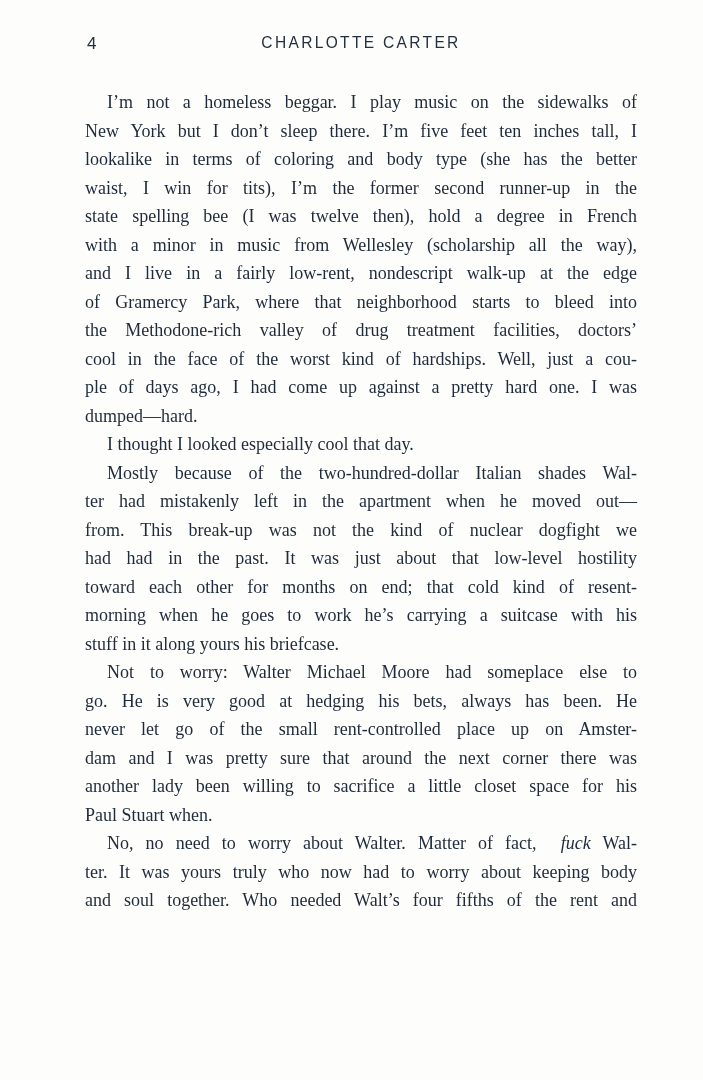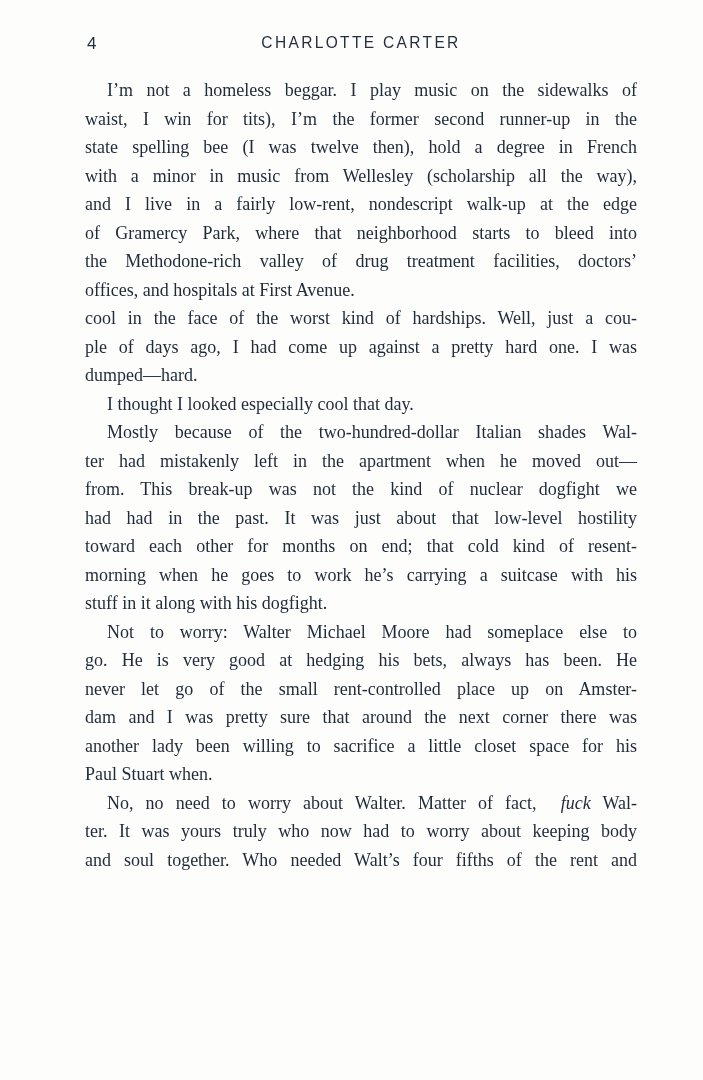--- a/index.html
+++ b/index.html
@@ -35,21 +35,21 @@
     text-align: center;
     font-size: 16.5px;
     letter-spacing: 2.5px;
     transform: scaleX(0.94);
     transform-origin: center;
     white-space: nowrap;
   }
   .text-block {
     position: absolute;
     left: 85px;
-    top: 76px;
+    top: 88px;
     width: 552px;
     font-family: "Liberation Serif", serif;
     font-size: 18px;
     line-height: 28.5px;
     color: #1f2a3a;
   }
   .paragraph { margin: 0; }
   .line {
     text-align: justify;
     text-align-last: justify;
@@ -69,44 +69,45 @@
 <body>
 
 <div class="page">
   <div class="running-head">
     <span class="page-num">4</span>
     <span class="head-title">CHARLOTTE CARTER</span>
   </div>
   <div class="text-block" id="text-block">
       <div class="paragraph">
         <div class="line indent">I’m not a homeless beggar. I play music on the sidewalks of</div>
+        <div class="line">New York but I don’t sleep there. I’m five feet ten inches tall, I</div>
+        <div class="line">lookalike in terms of coloring and body type (she has the better</div>
         <div class="line">waist, I win for tits), I’m the former second runner-up in the</div>
         <div class="line">state spelling bee (I was twelve then), hold a degree in French</div>
         <div class="line">with a minor in music from Wellesley (scholarship all the way),</div>
         <div class="line">and I live in a fairly low-rent, nondescript walk-up at the edge</div>
         <div class="line">of Gramercy Park, where that neighborhood starts to bleed into</div>
         <div class="line">the Methodone-rich valley of drug treatment facilities, doctors’</div>
-        <div class="line lastline">offices, and hospitals at First Avenue.</div>
       </div>
       <div class="paragraph">
         <div class="line">cool in the face of the worst kind of hardships. Well, just a cou-</div>
         <div class="line">ple of days ago, I had come up against a pretty hard one. I was</div>
         <div class="line lastline">dumped—hard.</div>
       </div>
       <div class="paragraph">
         <div class="line indent lastline">I thought I looked especially cool that day.</div>
       </div>
       <div class="paragraph">
         <div class="line indent">Mostly because of the two-hundred-dollar Italian shades Wal-</div>
         <div class="line">ter had mistakenly left in the apartment when he moved out—</div>
         <div class="line">from. This break-up was not the kind of nuclear dogfight we</div>
         <div class="line">had had in the past. It was just about that low-level hostility</div>
         <div class="line">toward each other for months on end; that cold kind of resent-</div>
         <div class="line">morning when he goes to work he’s carrying a suitcase with his</div>
-        <div class="line lastline">stuff in it along with his dogfight.</div>
+        <div class="line lastline">stuff in it along yours his briefcase.</div>
       </div>
       <div class="paragraph">
         <div class="line indent">Not to worry: Walter Michael Moore had someplace else to</div>
         <div class="line">go. He is very good at hedging his bets, always has been. He</div>
         <div class="line">never let go of the small rent-controlled place up on Amster-</div>
         <div class="line">dam and I was pretty sure that around the next corner there was</div>
         <div class="line">another lady been willing to sacrifice a little closet space for his</div>
         <div class="line lastline">Paul Stuart when.</div>
       </div>
       <div class="paragraph">

